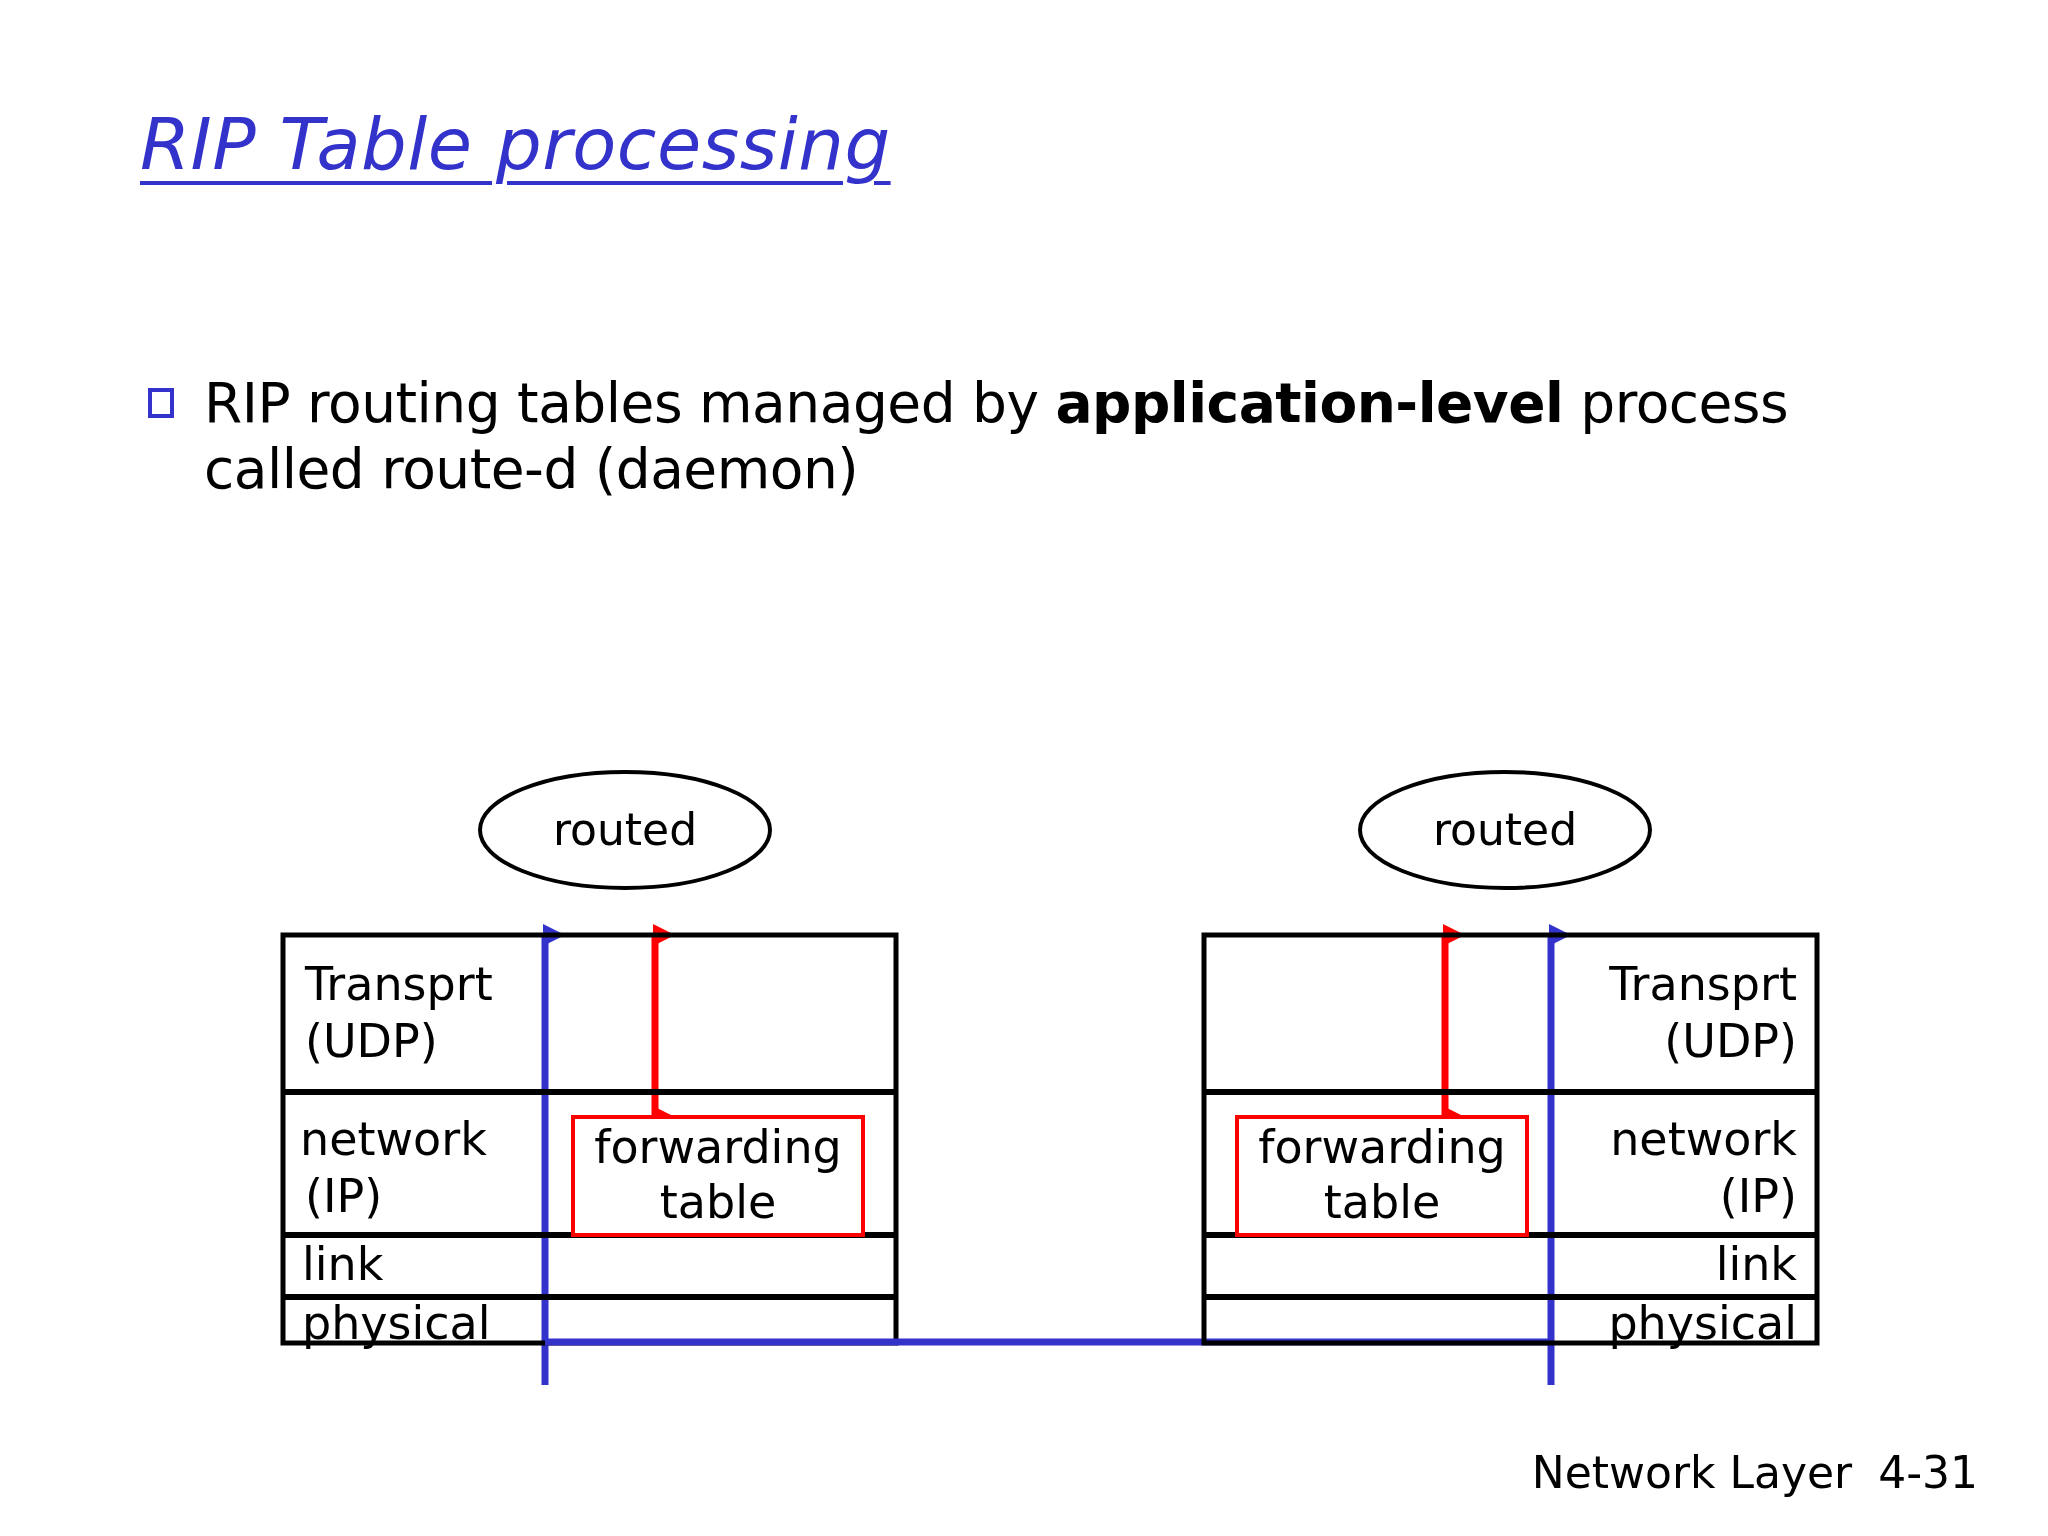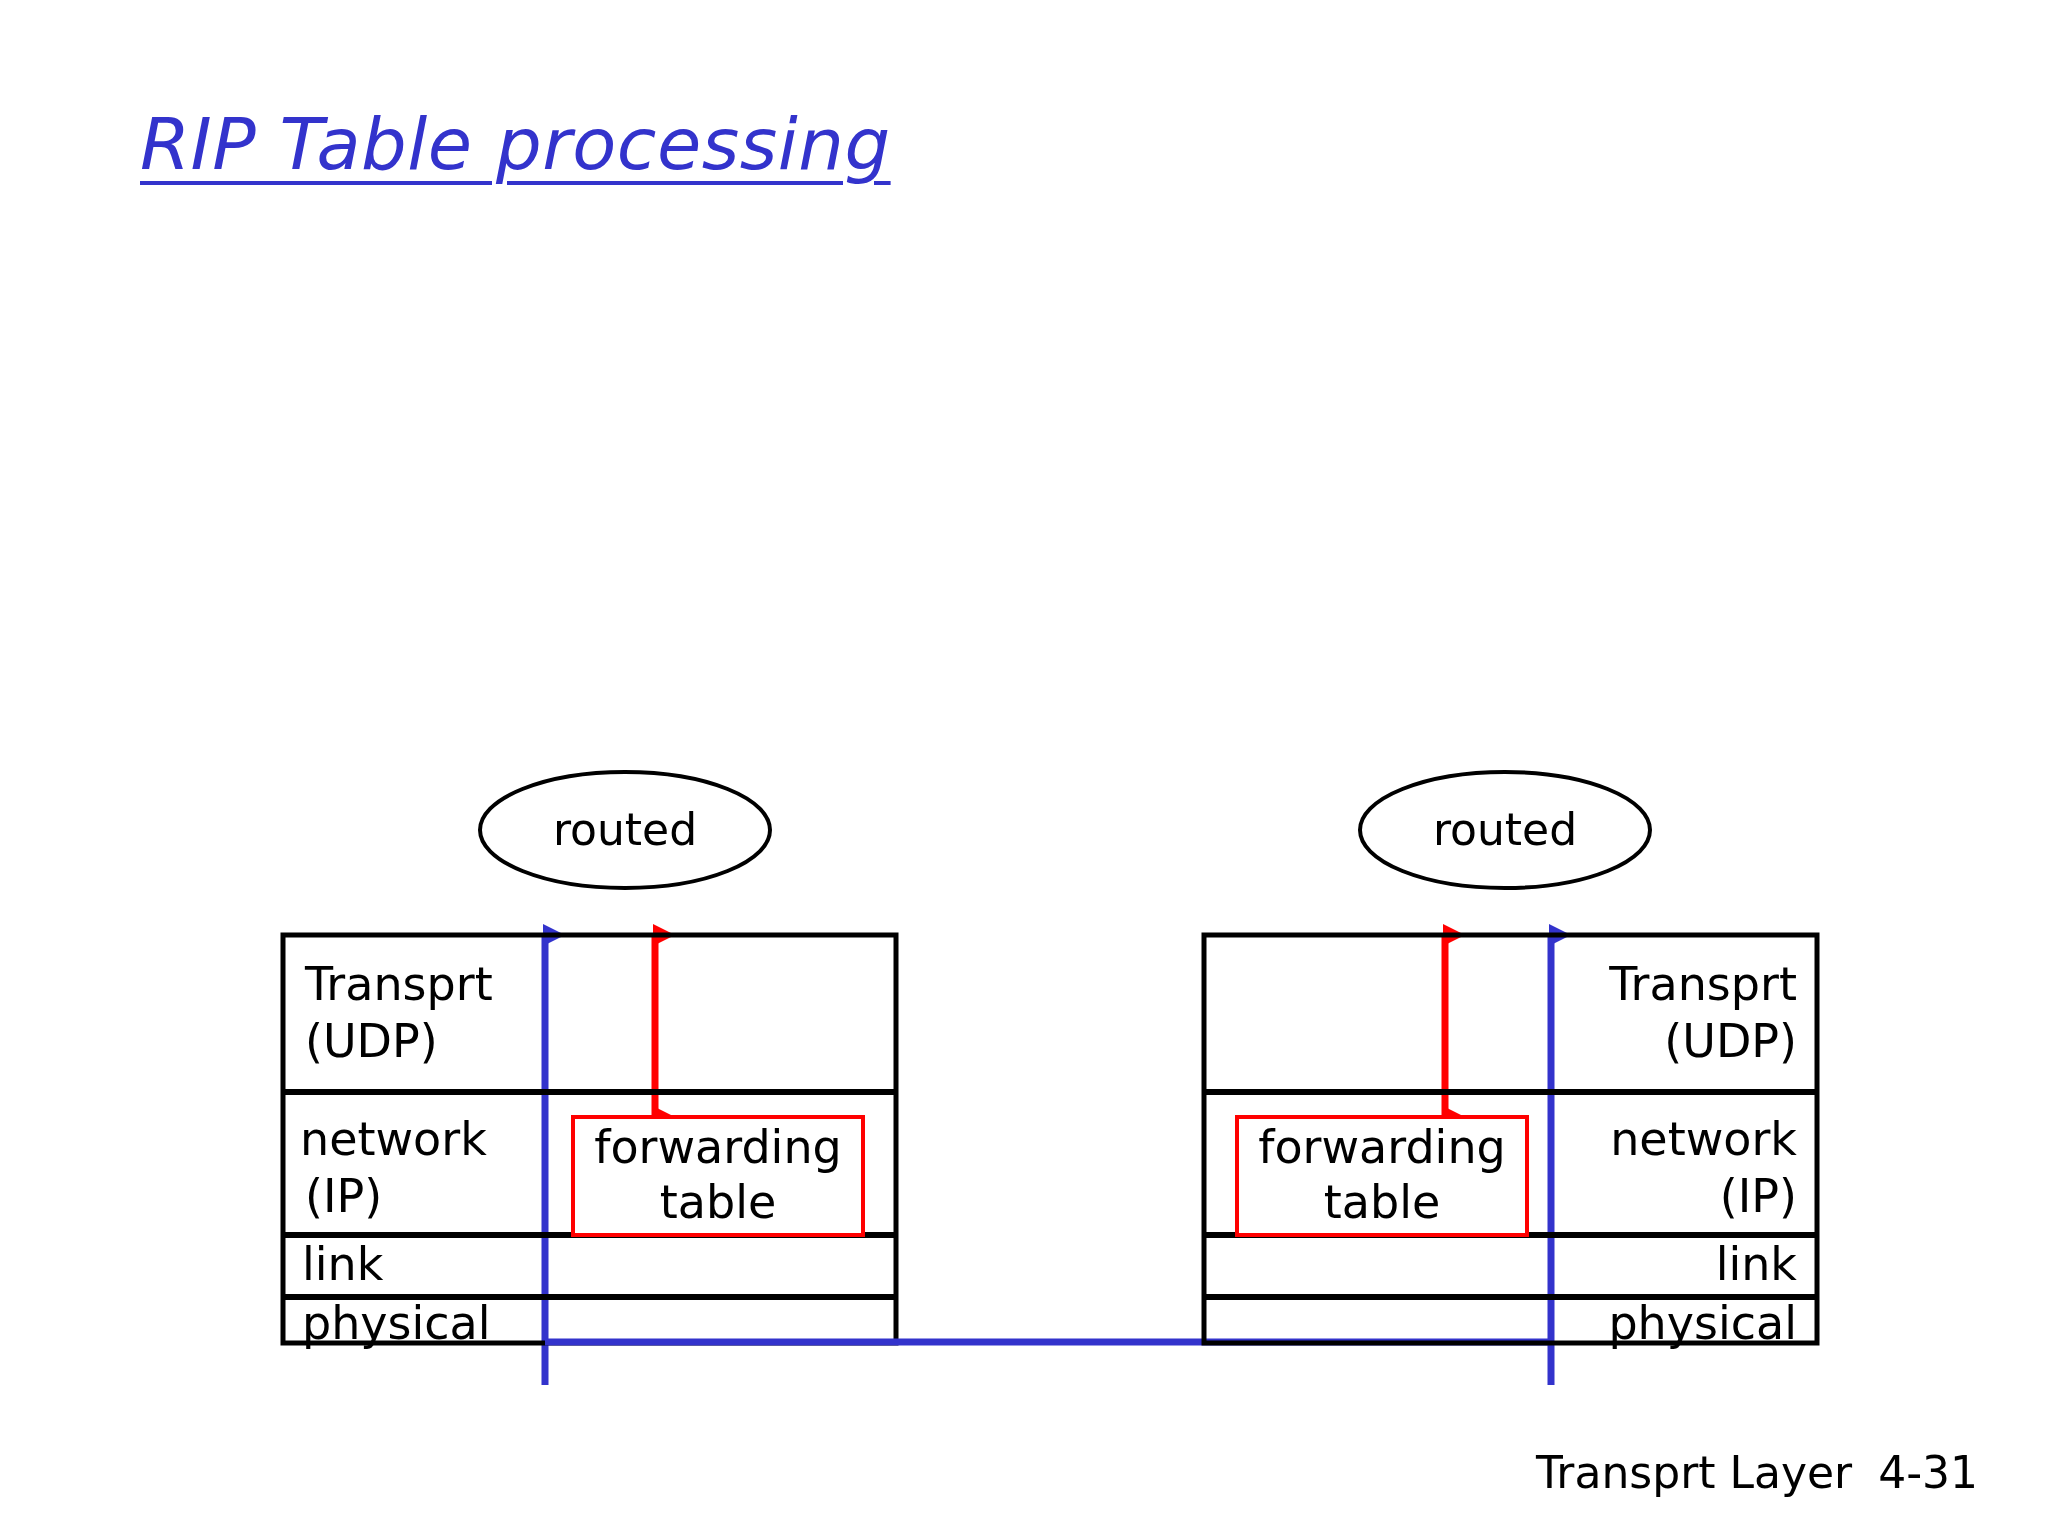--- a/index.html
+++ b/index.html
@@ -109,20 +109,24 @@
     text-align: right;
   }
 </style>
 </head>
 <body>
 
 <div id="slide-title">RIP Table processing</div>
 
 <div id="bullet-list">
 
+  <div class="bullet-row">
+    <span class="bullet-marker"></span>
+    <span class="bullet-text"><span>RIP routing tables managed by </span><span class="em">application-level</span><span> process called route-d (daemon)</span></span>
+  </div>
 
 
 </div>
 
 <div id="diagram">
 <svg width="2048" height="640" viewBox="0 0 2048 640" xmlns="http://www.w3.org/2000/svg">
 
   <defs>
     <marker id="redArrowUp" markerWidth="10" markerHeight="10" refX="5" refY="9" orient="auto-start-reverse" markerUnits="strokeWidth">
       <path d="M 0 9 L 5 0 L 10 9 z" fill="#FF0000"></path>
@@ -217,13 +221,13 @@
 
   <g>
     <rect x="1237" y="372" width="290" height="118" fill="#FFFFFF" stroke="#FF0000" stroke-width="4"></rect>
     <text class="ft-label" x="1382" y="418" text-anchor="middle">forwarding</text>
     <text class="ft-label" x="1382" y="473" text-anchor="middle">table</text>
   </g>
 
 </svg>
 </div>
 
-<div id="footer"><span>Transprt Layer</span><span class="page-num">4-31</span></div>
+<div id="footer"><span>Network Layer</span><span class="page-num">4-31</span></div>
 
 </body></html>

